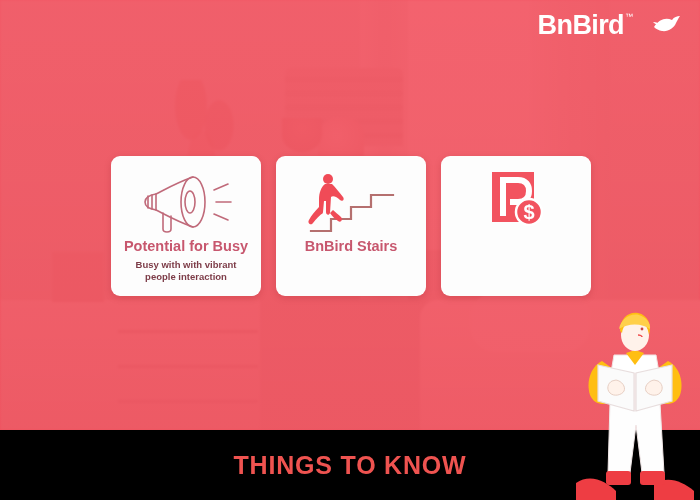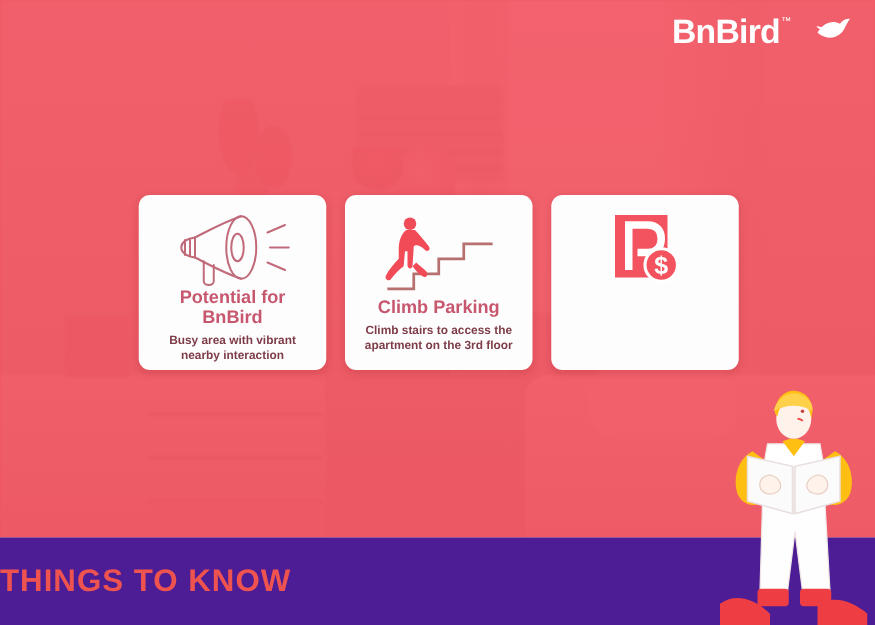--- a/index.html
+++ b/index.html
@@ -186,24 +186,24 @@
     width: 118px;
     height: 205px;
     z-index: 7;
   }
 
   
   .footer {
     position: absolute;
     left: 0; top: 430px;
     width: 700px; height: 70px;
-    background: #4c1d95;
+    background: #000000;
     display: flex;
     align-items: center;
-    justify-content: flex-start;
+    justify-content: center;
     z-index: 4;
   }
   .footer-title {
     color: #ef5350;
     font-size: 25px;
     font-weight: bold;
     letter-spacing: 0.8px;
     text-align: center;
   }
 </style>
@@ -255,40 +255,39 @@
             <ellipse cx="63" cy="30" rx="12" ry="25"></ellipse>
             <path d="M63 5 C48 10 34 18 26 22 L26 38 C34 42 48 50 63 55"></path>
             <path d="M26 22 C20 23 15 25 15 30 C15 35 20 37 26 38"></path>
             <path d="M18 24 L18 36 M22 23 L22 37"></path>
             <ellipse cx="60" cy="30" rx="5" ry="11"></ellipse>
             <path d="M33 41 L33 57 C33 59 35 60 37 60 C39 60 41 59 41 57 L41 44"></path>
             <path d="M84 18 L98 12 M86 30 L101 30 M84 42 L98 48"></path>
           </g>
         </svg>
       </div>
-      <div class="card-title">Potential for BnBird</div>
-      <div class="card-sub">Busy area with vibrant nearby interaction</div>
+      <div class="card-title">Potential for Busy</div>
+      <div class="card-sub">Busy with with vibrant people interaction</div>
     </div>
 
     <div class="card">
       <div class="card-icon">
         <svg width="108" height="64" viewBox="0 0 108 64">
           <g fill="none" stroke="#b5706f" stroke-width="2.2" stroke-linecap="square">
             <path d="M14 60 L34 60 L34 48 L54 48 L54 36 L74 36 L74 24 L96 24"></path>
           </g>
           <g fill="#f04b57">
             <circle cx="31" cy="8" r="5"></circle>
             <path d="M28 13 C24 16 22 22 22 28 L22 40 C22 43 25 44 26 41 L27 30 L29 30 L29 41 C29 44 32 45 33 42 L34 26 C36 24 40 26 43 29 C45 31 48 29 46 26 C42 21 38 16 35 13 Z"></path>
             <path d="M22 36 C18 40 14 45 12 49 C10 52 14 55 16 52 C19 48 23 44 26 42 Z"></path>
             <path d="M33 42 C35 45 38 48 41 50 C44 52 46 49 44 46 C41 43 38 41 36 39 Z"></path>
           </g>
         </svg>
       </div>
-      <div class="card-title">Climb Parking</div>
-      <div class="card-sub">Climb stairs to access the apartment on the 3rd floor</div>
+      <div class="card-title">BnBird Stairs</div>
     </div>
 
     <div class="card">
       <div class="card-icon">
         <svg width="80" height="66" viewBox="0 0 80 66">
           <rect x="16" y="2" width="42" height="50" fill="#f2535f"></rect>
           <path d="M27 46 L27 10 L42 10 C50 10 53 15 53 21 C53 27 50 32 42 32 L34 32" fill="none" stroke="#ffffff" stroke-width="6" stroke-linejoin="miter"></path>
           <circle cx="53" cy="42" r="13" fill="#f2535f" stroke="#ffffff" stroke-width="2.5"></circle>
           <text x="53" y="49" font-family="'Liberation Sans',sans-serif" font-size="20" font-weight="bold" fill="#ffffff" text-anchor="middle">$</text>
         </svg>

